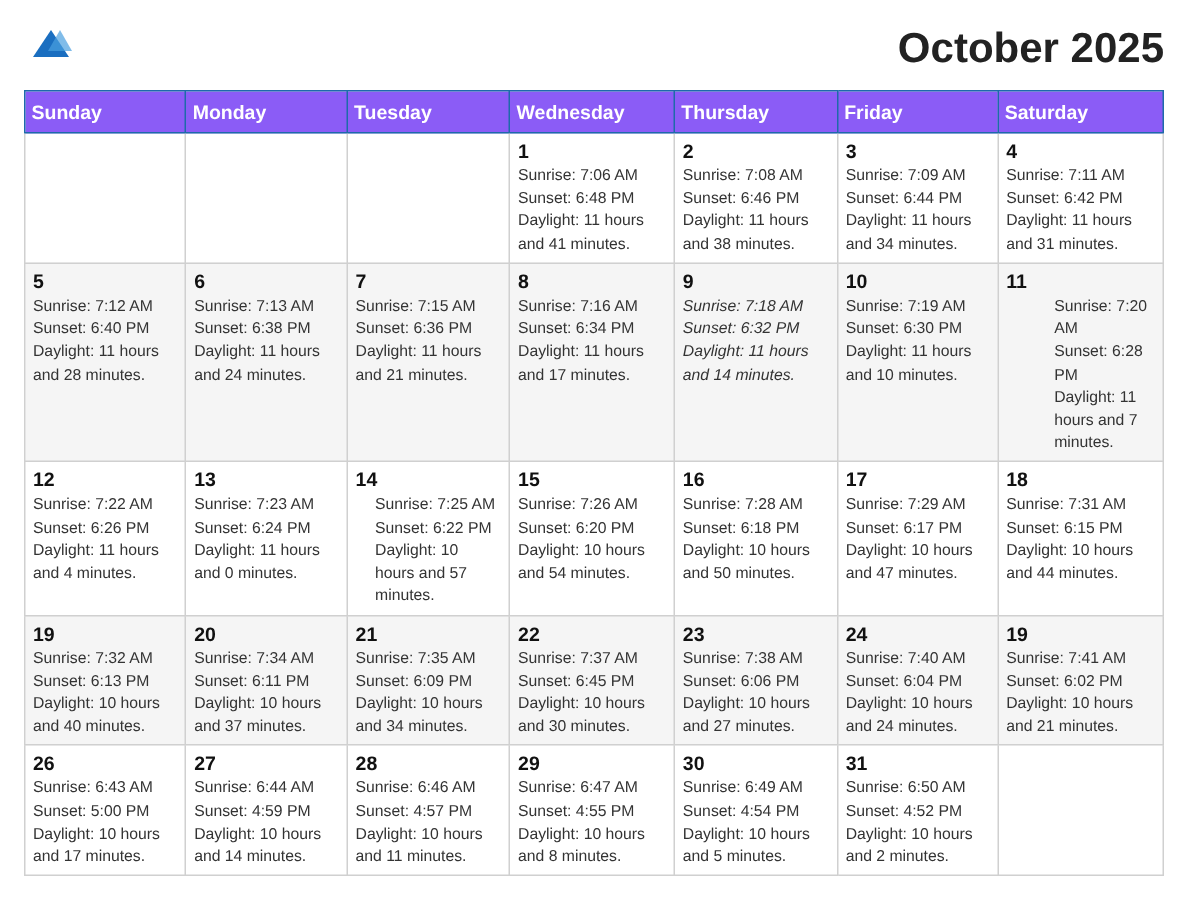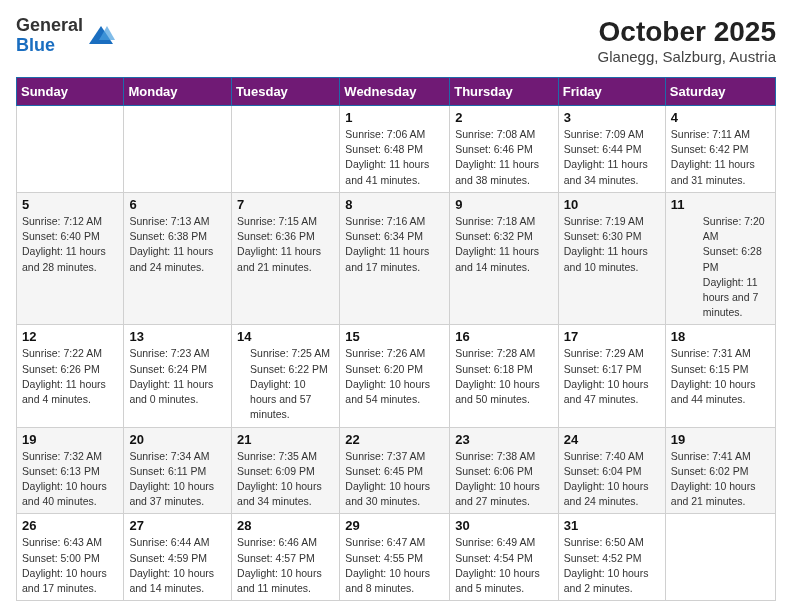--- a/index.html
+++ b/index.html
@@ -51,21 +51,21 @@
     .location {
       font-size: 15px;
       color: #444;
     }
     .calendar {
       width: 100%;
       border-collapse: collapse;
       border: 1px solid #ccc;
     }
     .calendar th {
-      background-color: #701a75;
+      background-color: #8b5cf6;
       color: #fff;
       font-size: 13px;
       font-weight: bold;
       padding: 6px 4px;
       text-align: left;
       border: 1px solid #1e6aaa;
     }
     .calendar td {
       vertical-align: top;
       border: 1px solid #d0d0d0;
@@ -92,32 +92,27 @@
     }
     .empty-cell {
       background: #fff !important;
     }
   </style>
 </head>
 <body>
 
 <div class="header">
   <div class="logo">
-    <div class="logo-text">
-      <span class="logo-general">General</span>
-      <span class="logo-blue">Blue</span>
-    </div>
     <svg class="logo-icon" viewBox="0 0 28 28">
       <polygon points="14,4 26,22 2,22" fill="#1a6ec0"></polygon>
       <polygon points="20,4 28,18 12,18" fill="#4aa0e0" opacity="0.7"></polygon>
     </svg>
   </div>
   <div class="title-block">
     <div class="month-title">October 2025</div>
-    <div class="location">Glanegg, Salzburg, Austria</div>
   </div>
 </div>
 
 <table class="calendar">
   <thead>
     <tr>
     <th>Sunday</th>
         <th>Monday</th>
         <th>Tuesday</th>
         <th>Wednesday</th>
@@ -176,21 +171,21 @@
 Daylight: 11 hours and 21 minutes.</div>
         </td>
         <td>
           <div class="day-number">8</div>
           <div class="day-info" style="white-space: pre-line;">Sunrise: 7:16 AM
 Sunset: 6:34 PM
 Daylight: 11 hours and 17 minutes.</div>
         </td>
         <td>
           <div class="day-number">9</div>
-          <div class="day-info" style="white-space: pre-line;">Sunrise: 7:18 AM
+          <div class="day-info" style="white-space: pre-line; font-style: italic;">Sunrise: 7:18 AM
 Sunset: 6:32 PM
 Daylight: 11 hours and 14 minutes.</div>
         </td>
         <td>
           <div class="day-number">10</div>
           <div class="day-info" style="white-space: pre-line;">Sunrise: 7:19 AM
 Sunset: 6:30 PM
 Daylight: 11 hours and 10 minutes.</div>
         </td>
         <td>

